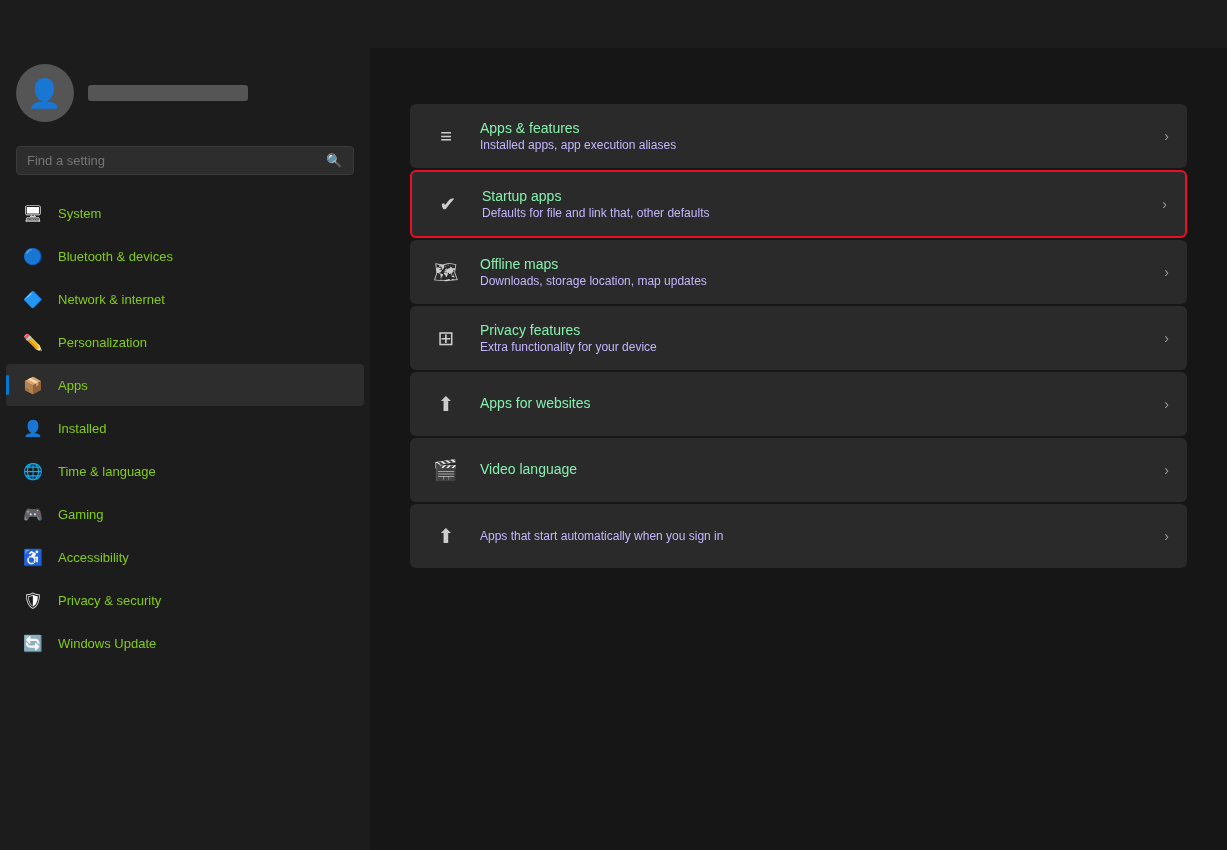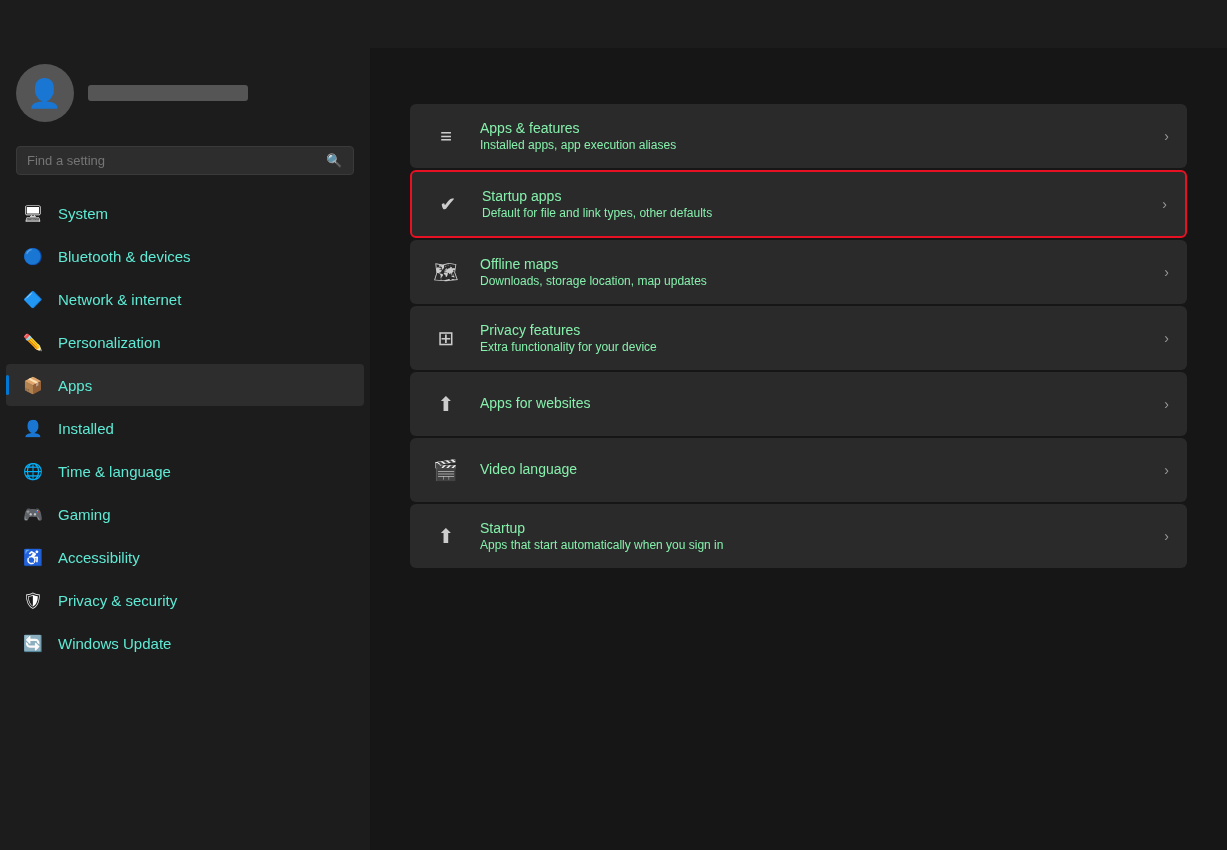--- a/index.html
+++ b/index.html
@@ -151,21 +151,21 @@
     }
     .nav-icon {
       width: 22px;
       height: 22px;
       display: flex;
       align-items: center;
       justify-content: center;
       font-size: 16px;
       flex-shrink: 0;
     }
-    .nav-label { font-size: 15px; color: #5eead4; }
+    .nav-label { font-size: 13px; color: #84cc16; }
     
     .content {
       flex: 1;
       background: #161616;
       overflow-y: auto;
       padding: 32px 40px;
     }
     .page-title {
       font-size: 28px;
       font-weight: 600;
@@ -196,21 +196,21 @@
       height: 36px;
       display: flex;
       align-items: center;
       justify-content: center;
       font-size: 20px;
       flex-shrink: 0;
       color: #ccc;
     }
     .row-text { flex: 1; }
     .row-title { font-size: 14px; color: #86efac; margin-bottom: 2px; }
-    .row-subtitle { font-size: 12px; color: #86efac; }
+    .row-subtitle { font-size: 12px; color: #c4b5fd; }
     .row-chevron { color: #999; font-size: 14px; }
   </style>
 </head>
 <body>
 
 <div class="titlebar">
   <button class="back-btn"></button>
   <span class="app-title"></span>
   <div class="titlebar-controls">
     <button class="titlebar-btn"></button>
@@ -293,21 +293,21 @@
     <div class="row-text">
       <div class="row-title">Apps &amp; features</div>
       <div class="row-subtitle">Installed apps, app execution aliases</div>
     </div>
     <span class="row-chevron">›</span>
   </div>
         <div class="settings-row highlighted">
     <div class="row-icon">✔</div>
     <div class="row-text">
       <div class="row-title">Startup apps</div>
-      <div class="row-subtitle">Default for file and link types, other defaults</div>
+      <div class="row-subtitle">Defaults for file and link that, other defaults</div>
     </div>
     <span class="row-chevron">›</span>
   </div>
         <div class="settings-row">
     <div class="row-icon">🗺</div>
     <div class="row-text">
       <div class="row-title">Offline maps</div>
       <div class="row-subtitle">Downloads, storage location, map updates</div>
     </div>
     <span class="row-chevron">›</span>
@@ -330,20 +330,19 @@
         <div class="settings-row">
     <div class="row-icon">🎬</div>
     <div class="row-text">
       <div class="row-title">Video language</div>
     </div>
     <span class="row-chevron">›</span>
   </div>
         <div class="settings-row">
     <div class="row-icon">⬆</div>
     <div class="row-text">
-      <div class="row-title">Startup</div>
       <div class="row-subtitle">Apps that start automatically when you sign in</div>
     </div>
     <span class="row-chevron">›</span>
   </div>
       </div>
   </div>
 </div>
 
 </body></html>

